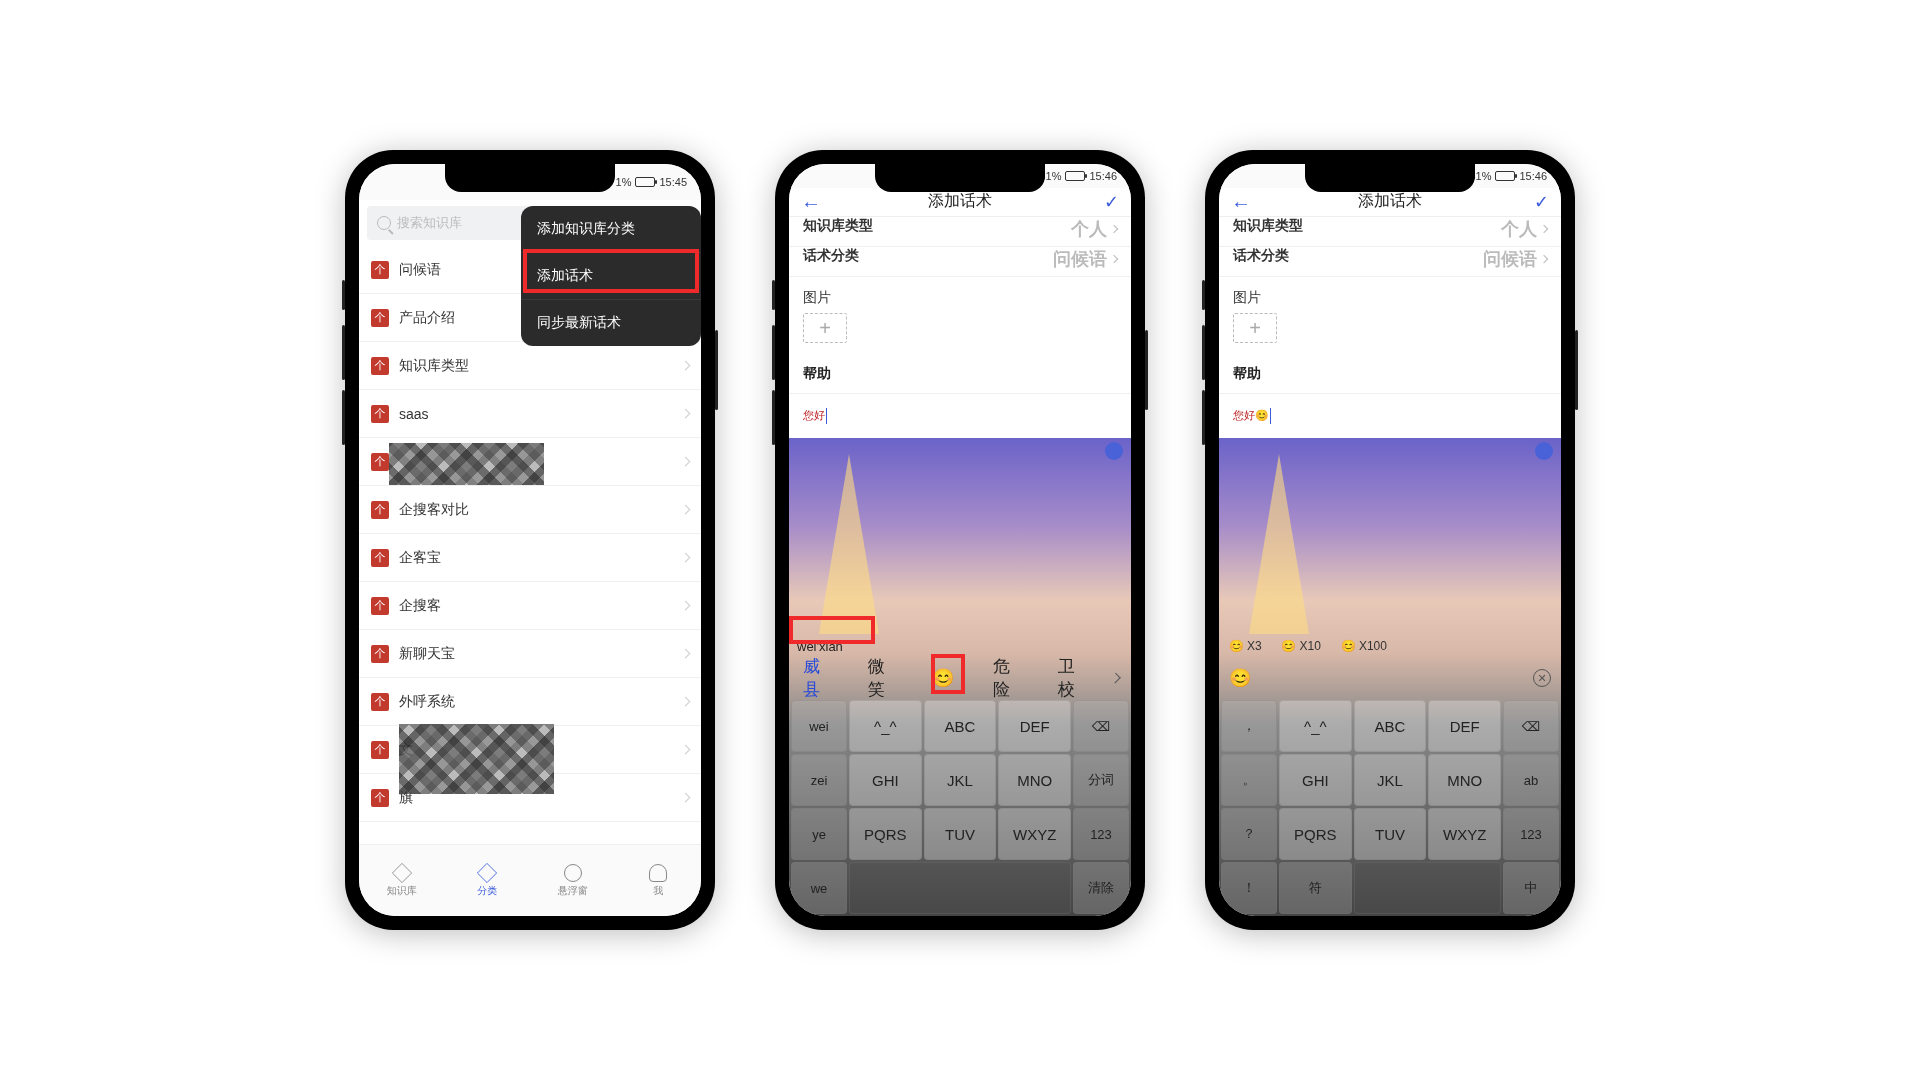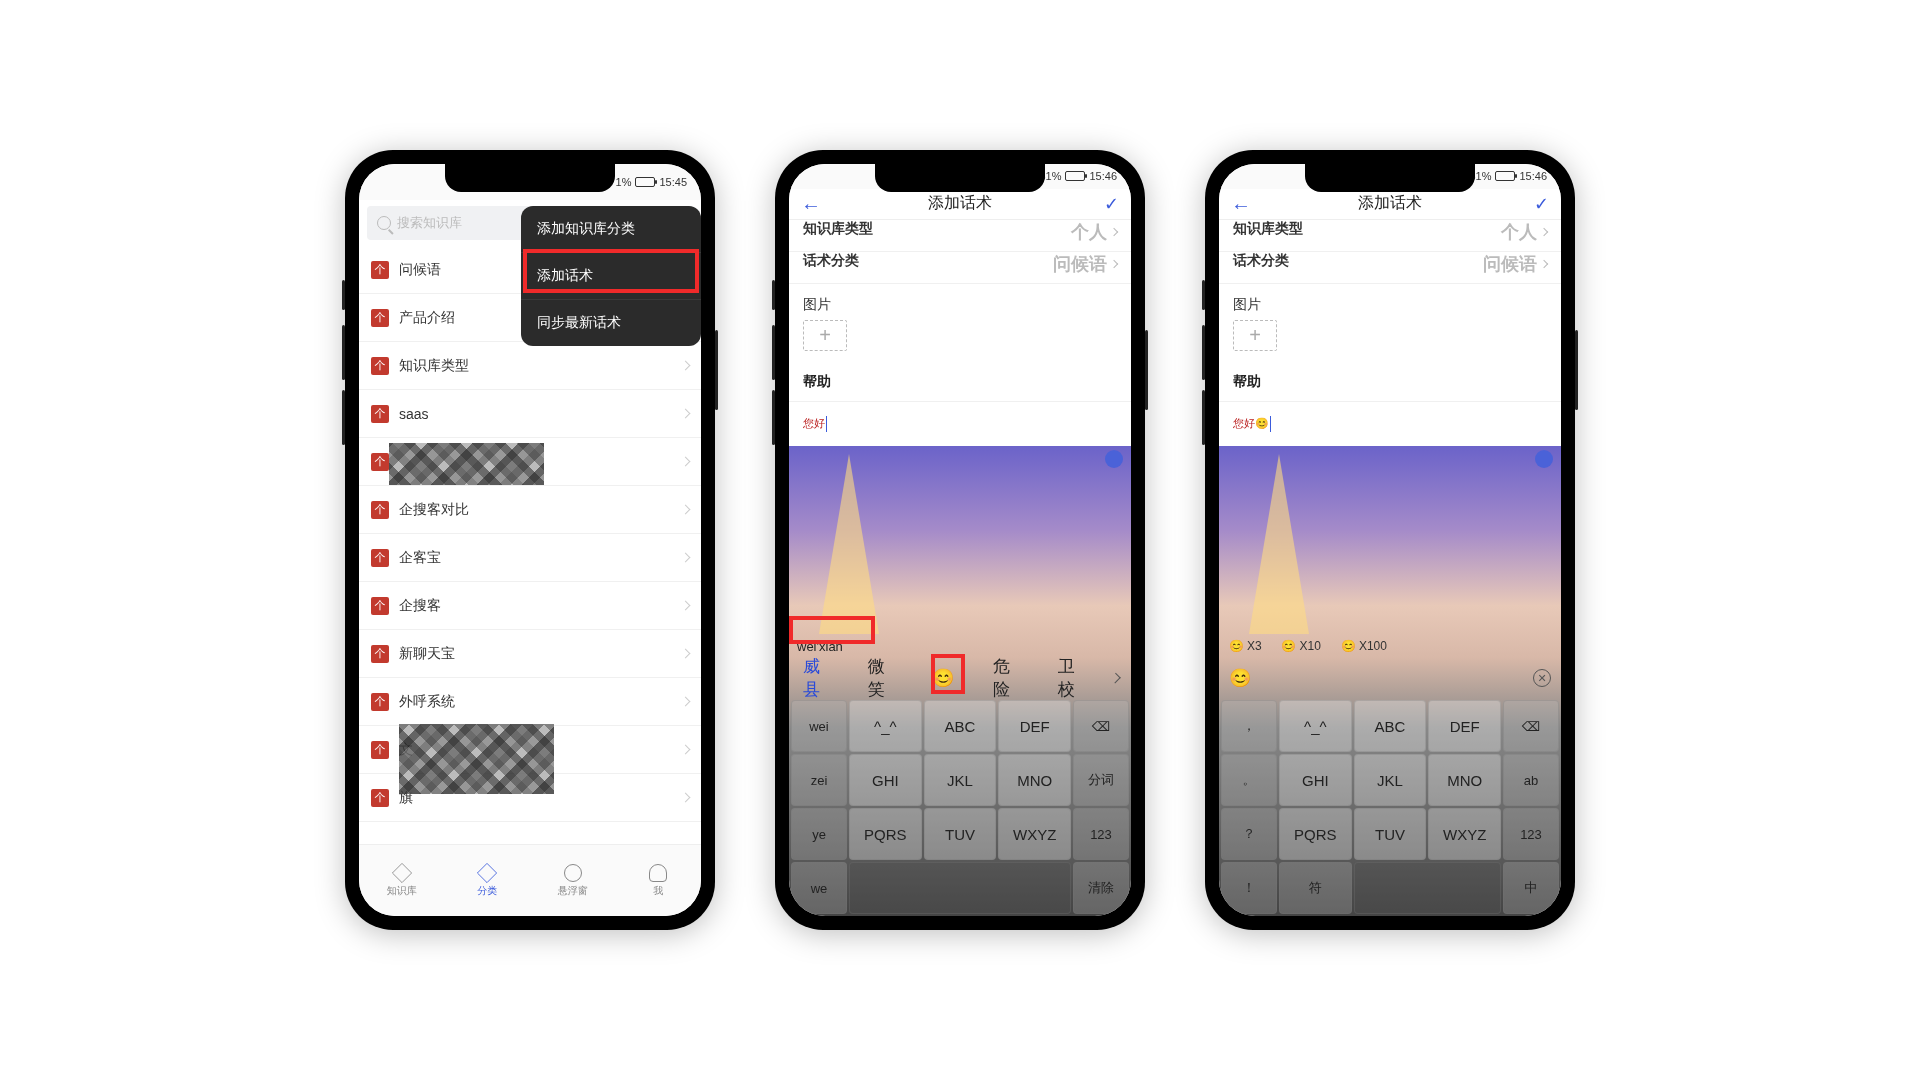--- a/index.html
+++ b/index.html
@@ -229,21 +229,21 @@
     display: inline-block;
     width: 1px; height: 16px;
     background: #3b5bdb;
     vertical-align: middle;
     margin-left: 1px;
   }
   
   .keyboard {
     background: linear-gradient(180deg, #6b63c9 0%, #a58bc9 18%, #e8c9b8 34%, #d8b8a8 45%, #888 60%, #444 100%);
     position: relative;
-    padding-top: 8px;
+    padding-top: 16px;
   }
   .kb-pinyin-bar {
     height: 24px;
     padding: 0 8px;
     font-size: 13px; color: #222;
     display: flex; align-items: center;
   }
   .kb-candidates {
     height: 40px;
     display: flex; align-items: center;

